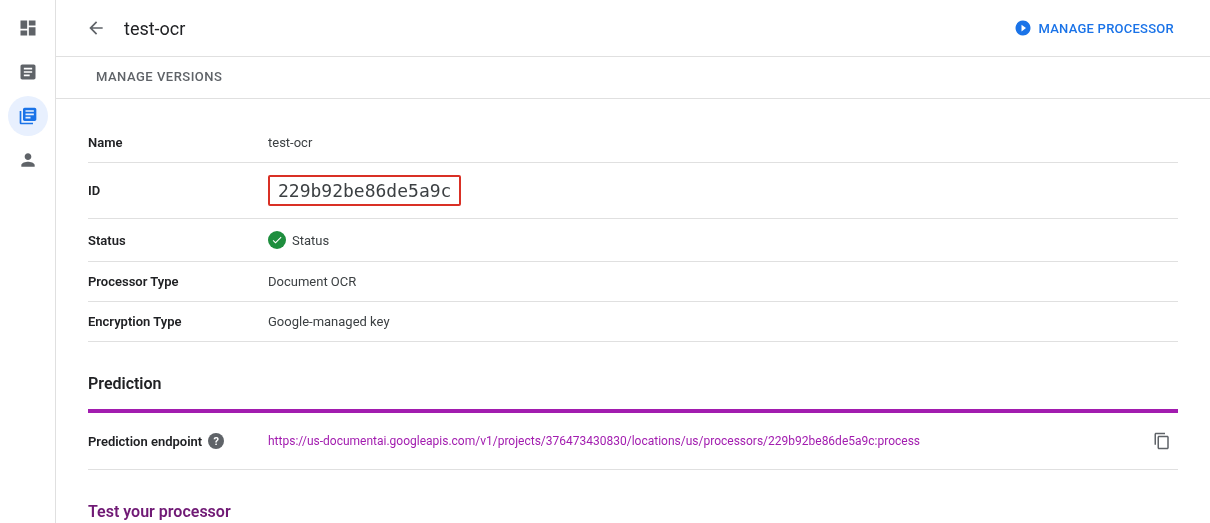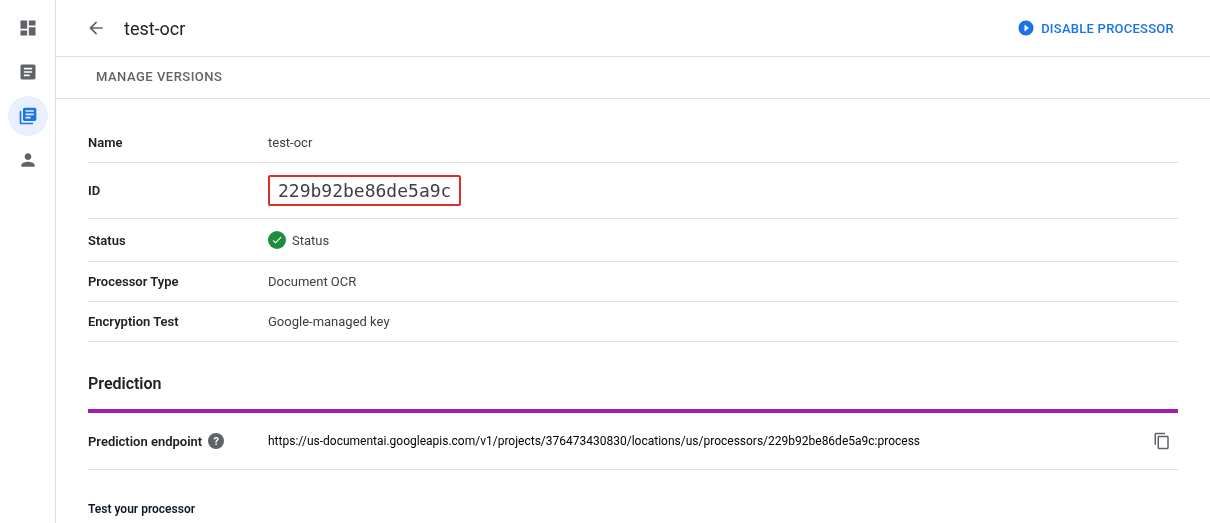--- a/index.html
+++ b/index.html
@@ -186,42 +186,42 @@
       background: #5f6368;
       color: white;
       font-size: 11px;
       font-weight: 700;
       display: flex;
       align-items: center;
       justify-content: center;
       cursor: pointer;
     }
     .prediction-url {
-      color: #000000;
+      color: #a21caf;
       font-size: 12px;
       flex: 1;
       word-break: break-all;
     }
     .copy-icon {
       width: 32px;
       height: 32px;
       display: flex;
       align-items: center;
       justify-content: center;
       cursor: pointer;
       color: #5f6368;
       border-radius: 50%;
       flex-shrink: 0;
     }
 
     
     .test-title {
-      font-size: 12px;
+      font-size: 16px;
       font-weight: 600;
-      color: #0f172a;
+      color: #701a75;
       margin-bottom: 8px;
     }
     .test-subtitle {
       font-size: 13px;
       color: #5f6368;
       margin-bottom: 16px;
     }
   </style>
 </head>
 <body>
@@ -260,21 +260,21 @@
     <div class="back-btn">
       <svg width="20" height="20" viewBox="0 0 24 24" fill="#5f6368">
           <path d="M20 11H7.83l5.59-5.59L12 4l-8 8 8 8 1.41-1.41L7.83 13H20v-2z"></path>
         </svg>
     </div>
     <span class="page-title">test-ocr</span>
     <div class="disable-btn">
       <svg width="18" height="18" viewBox="0 0 24 24" fill="#1a73e8">
           <path d="M12 2C6.48 2 2 6.48 2 12s4.48 10 10 10 10-4.48 10-10S17.52 2 12 2zm-2 14.5v-9l6 4.5-6 4.5z"></path>
         </svg>
-      <span>DISABLE PROCESSOR</span>
+      <span>MANAGE PROCESSOR</span>
     </div>
   </div>
 
   <div class="tabs">
     <div class="tab">MANAGE VERSIONS</div>
   </div>
 
   <div class="content">
 
     <table class="info-table">
@@ -300,21 +300,21 @@
             </div>
             <span>Status</span>
           </div>
         </td>
       </tr>
       <tr>
         <td>Processor Type</td>
         <td>Document OCR</td>
       </tr>
       <tr>
-        <td>Encryption Test</td>
+        <td>Encryption Type</td>
         <td>Google-managed key</td>
       </tr>
     </tbody>
       </table>
 
     <div class="section-title">Prediction</div>
 
     <div class="prediction-row">
       <div class="prediction-label">
         <span>Prediction endpoint</span>

